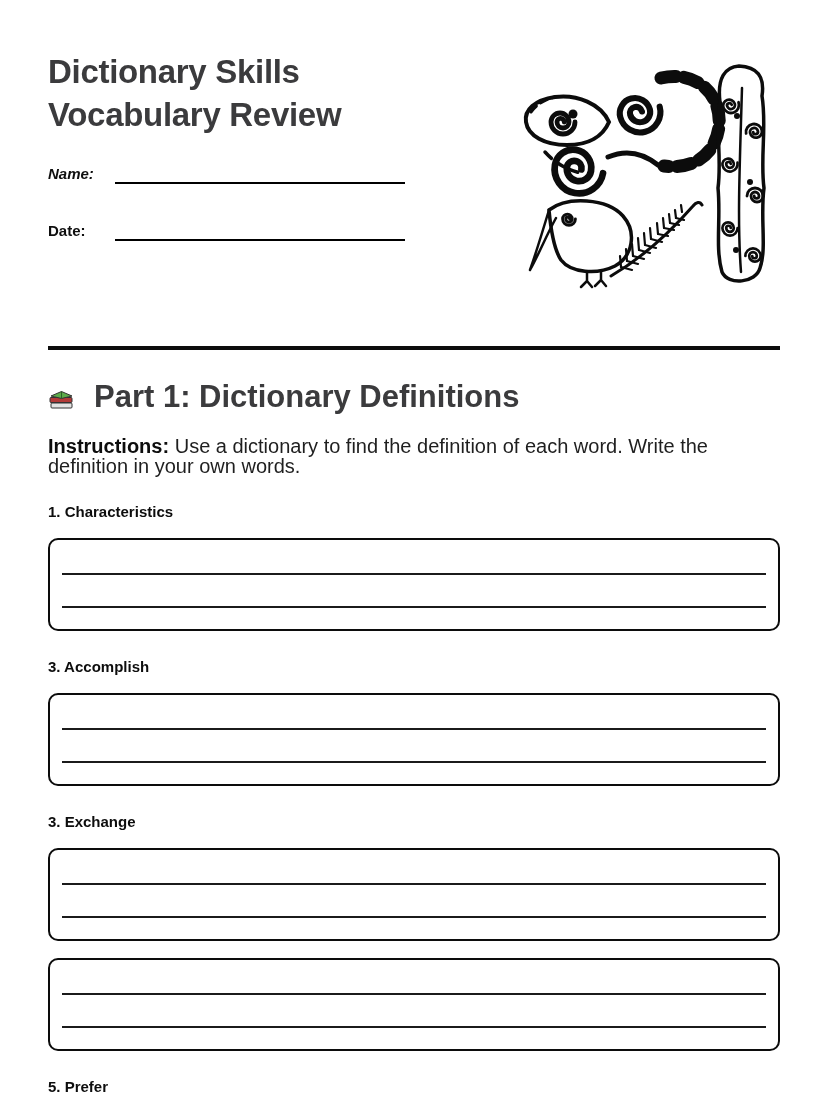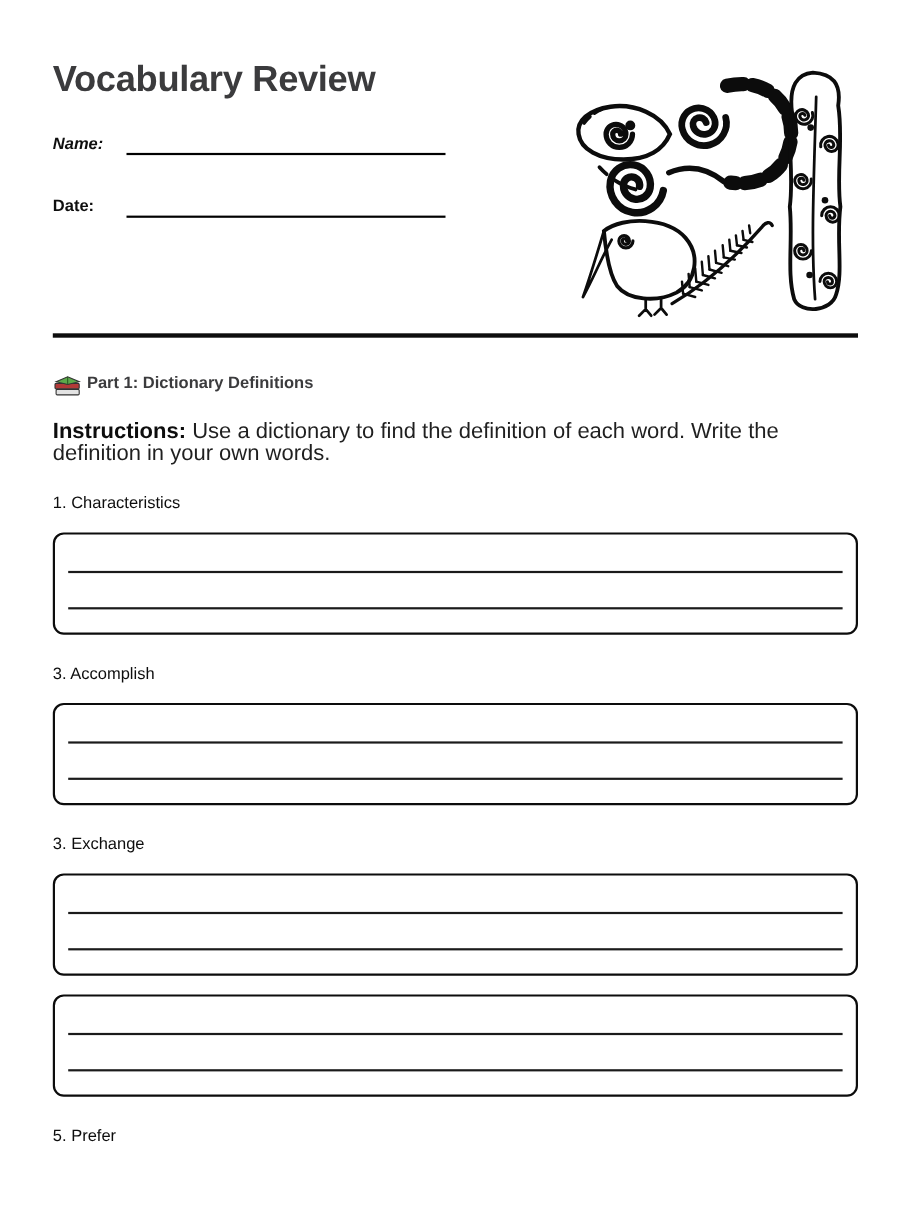--- a/index.html
+++ b/index.html
@@ -30,47 +30,48 @@
     position: absolute;
     left: 515px; top: 60px;
     width: 256px; height: 232px;
   }
 
   .divider { margin-top: 105px; height: 4px; background: #0d0d0d; }
 
   
   .part-heading {
     margin-top: 29px;
-    display: flex; align-items: center; gap: 4px;
-    font-size: 15px; font-weight: 800; color: #3b3b3d;
+    display: flex; align-items: center; gap: 19px;
+    font-size: 31px; font-weight: 800; color: #3b3b3d;
   }
   .books-icon { width: 27px; height: 25px; flex: 0 0 auto; }
 
   .instructions { margin-top: 21px; font-size: 20px; line-height: 20px; color: #1f1f1f; }
   .instructions b { color: #0d0d0d; }
 
-  .word-label { margin-top: 26px; font-size: 15px; line-height: 19px; font-weight: 400; color: #0d0d0d; }
+  .word-label { margin-top: 26px; font-size: 15px; line-height: 19px; font-weight: 700; color: #0d0d0d; }
   .answer-box {
     margin-top: 17px;
     height: 93px;
     border: 2.5px solid #0c0c0c;
     border-radius: 10px;
     position: relative;
     background: #fff;
   }
   .rule { position: absolute; left: 12px; right: 12px; border-top: 2px solid #1b1b1b; }
   .rule-1 { top: 33px; }
   .rule-2 { top: 66px; }
 </style>
 </head>
 <body>
 
 <div class="page">
 
   <h1 class="doc-title">
+    <span>Dictionary Skills</span>
     <span>Vocabulary Review</span>
   </h1>
 
   <svg class="illustration" viewBox="0 0 256 232" aria-hidden="true">
     <defs>
       <path id="koru" d="M20,0 A20,20 0 0 1 -20,0 A15,15 0 0 1 10,0 A10,10 0 0 1 -10,0 A6,6 0 0 1 2,0" fill="none"></path>
     </defs>
     <g fill="none" stroke="#0c0c0c" stroke-linecap="round">
 
       <path d="M94,62 C86,44 62,34 40,37 C20,40 9,50 11,62 C13,76 30,85 52,85 C74,85 88,76 94,62 Z" stroke-width="4"></path>

